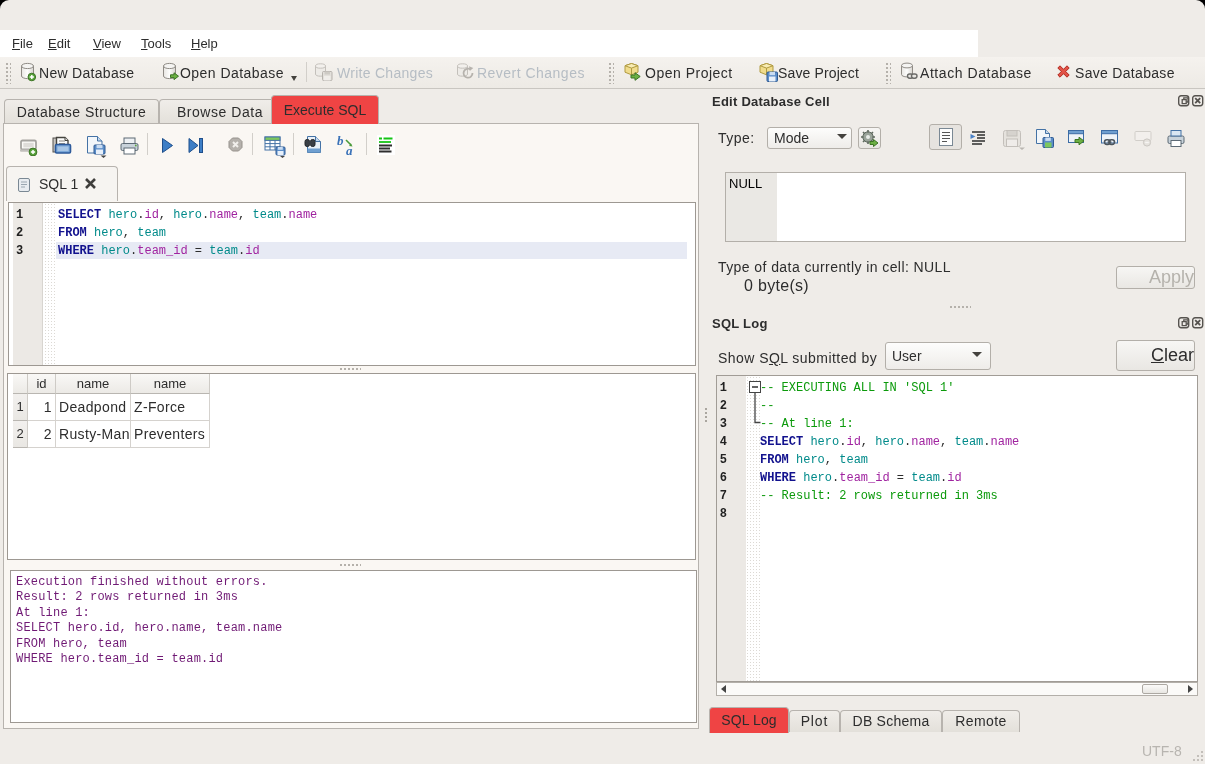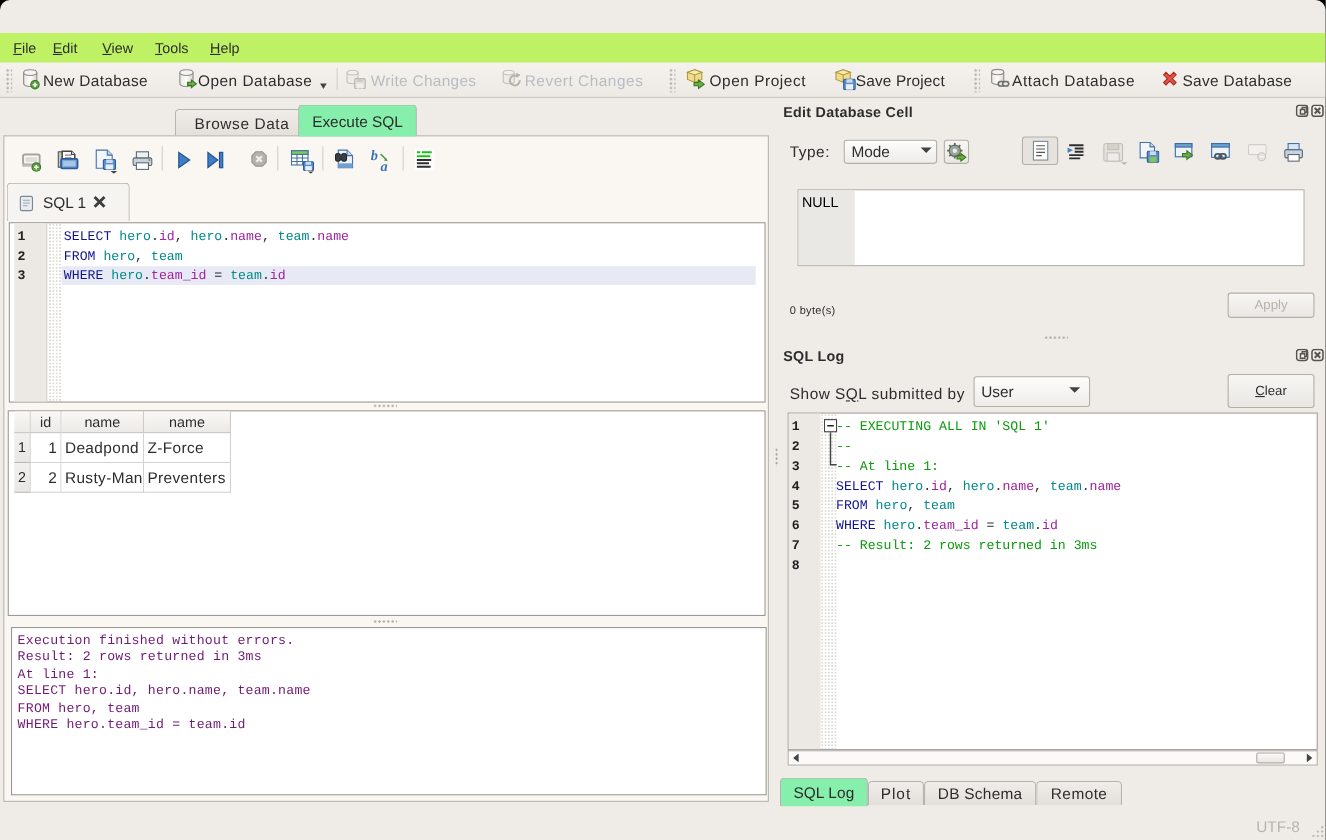--- a/index.html
+++ b/index.html
@@ -5,44 +5,44 @@
 body{font-family:"Liberation Sans",sans-serif;font-size:13px;color:#2d2d2d}
 #win{position:absolute;left:0;top:0;width:1205px;height:764px;background:#efece8;border-radius:9px 9px 0 0;overflow:hidden}
 .abs{position:absolute}
 #titlebar{position:absolute;left:0;top:0;width:1205px;height:30px;background:linear-gradient(#4c4944,#3d3a35);border-radius:9px 9px 0 0}
 #title{position:absolute;top:6px;left:-4px;width:100%;text-align:center;color:#dfdbd3;font-weight:bold;font-size:14px;letter-spacing:0.55px}
 .winbtn{position:absolute;top:6px;width:17px;height:17px;border-radius:50%;border:1px solid #2e2c28}
 .winbtn svg{position:absolute;left:0;top:0}
 #btnmin{left:1142px;background:radial-gradient(circle at 50% 35%,#77736c,#55524c)}
 #btnmax{left:1162px;background:radial-gradient(circle at 50% 35%,#77736c,#55524c)}
 #btnclose{left:1182px;background:radial-gradient(circle at 50% 35%,#f27146,#e4572b)}
-#menubar{position:absolute;left:0;top:30px;width:1205px;height:27px;background:#bef264}
+#menubar{position:absolute;left:0;top:30px;width:978px;height:27px;background:#ffffff}
 .mi{position:absolute;top:6px;color:#2d2d2d}
 #toolbar{position:absolute;left:0;top:57px;width:1205px;height:32px;background:linear-gradient(#f5f2ee,#edeae5);border-bottom:1px solid #c9c6c1}
 .tbtext{position:absolute;top:8px;font-size:14px;color:#2d2d2d}
 .tbtext.dis{color:#b6bdc4}
 .tsep{position:absolute;top:5px;width:1px;height:20px;background:#d2cfca}
 .handle{position:absolute;width:6px;background-image:radial-gradient(circle,#b5b1ab 1px,transparent 1.2px);background-size:4px 4px}
 .tab{position:absolute;border:1px solid #b7b3ae;border-bottom:none;border-radius:4px 4px 0 0;background:linear-gradient(#f0ede9,#e3e0da);text-align:center;color:#2d2d2d;font-size:14px}
-.tab.active{background:#86efac;z-index:3}
+.tab.active{background:#ef4444;z-index:3}
 #pane{position:absolute;left:3px;top:123px;width:696px;height:606px;border:1px solid #b7b3ae;background:#faf7f3}
 .frame{position:absolute;border:1px solid #9d9892;background:#fff}
 .mono{font-family:"Liberation Mono",monospace;font-size:12px;white-space:pre}
-.kw{color:#12128e;font-weight:normal}
+.kw{color:#12128e;font-weight:bold}
 .tbl{color:#008a8a;font-weight:normal}
 .fld{color:#a023a0}
 .cmt{color:#0b9a0b}
 #edlines{position:absolute;left:16px;top:206px;text-align:left;font-weight:bold;color:#222;line-height:18px}
 #edtext{position:absolute;left:58px;top:206px;line-height:18px}
 .hatch{position:absolute;background-image:radial-gradient(circle,#dcd9d4 0.8px,transparent 0.9px);background-size:3px 3px}
 .gridcell{position:absolute;border-right:1px solid #d5d2ce;border-bottom:1px solid #d5d2ce;background:#fff;padding:0 3px;line-height:26px;font-size:14px;letter-spacing:0.35px;white-space:nowrap;overflow:visible}
 .gridhead{position:absolute;background:linear-gradient(#f9f8f6,#eceae6);border-right:1px solid #cecbc6;border-bottom:1px solid #b9b6b1;text-align:center;line-height:17px}
 .docktitle{font-weight:bold;color:#2d2d2d;font-size:13px;letter-spacing:0.25px}
 .combo{position:absolute;border:1px solid #b3afa9;border-radius:3px;background:linear-gradient(#fdfdfc,#eeece9);color:#2d2d2d;font-size:14px}
-.btn{position:absolute;border:1px solid #b3afa9;border-radius:3px;background:linear-gradient(#f7f6f4,#e9e7e3);text-align:center;font-size:12px}
+.btn{position:absolute;border:1px solid #b3afa9;border-radius:3px;background:linear-gradient(#f7f6f4,#e9e7e3);text-align:right;font-size:18px}
 .arrow{position:absolute;width:0;height:0;border-left:5px solid transparent;border-right:5px solid transparent;border-top:5px solid #44423e}
 #loglines{position:absolute;left:711px;top:379px;width:16px;text-align:right;font-weight:bold;color:#222;line-height:18px}
 #logtext{position:absolute;left:760px;top:379px;line-height:18px}
 .ticon{position:absolute}
 </style></head>
 <body>
 <div id="win">
   <div id="menubar">
     <div class="mi" style="left:12px"><u>F</u>ile</div>
     <div class="mi" style="left:48px"><u>E</u>dit</div>
@@ -113,20 +113,21 @@
         <rect x="7.5" y="12" width="5.5" height="4.2" rx="2.1" fill="#e8e6e2" stroke="#6b6b68" stroke-width="1.4"></rect>
         <rect x="11.5" y="12" width="5.5" height="4.2" rx="2.1" fill="#e8e6e2" stroke="#6b6b68" stroke-width="1.4"></rect>
       </svg>
     <div class="tbtext" style="left:920px;letter-spacing:0.56px">Attach Database</div>
     <svg class="ticon" style="left:1056px;top:7px" width="15" height="15">
         <path d="M1.8 4 L4 1.8 L7.5 5.3 L11 1.8 L13.2 4 L9.7 7.5 L13.2 11 L11 13.2 L7.5 9.7 L4 13.2 L1.8 11 L5.3 7.5 Z" fill="#e25347" stroke="#b02a20"></path>
       </svg>
     <div class="tbtext" style="left:1075px;letter-spacing:0.31px">Save Database</div>
   </div>
 
+  <div class="tab" style="left:4px;top:99px;width:155px;height:25px;line-height:25px;letter-spacing:0.5px">Database Structure</div>
   <div class="tab" style="left:159px;top:99px;width:122px;height:25px;line-height:25px;letter-spacing:0.55px">Browse Data</div>
   <div class="tab active" style="left:271px;top:95px;width:108px;height:29px;line-height:28px">Execute SQL</div>
   <div id="pane"></div>
 
   <svg class="ticon" style="left:19px;top:139px" width="20" height="17">
       <rect x="2" y="1.5" width="15" height="9" rx="1.5" fill="#fbfaf8" stroke="#a5a3a0" stroke-width="1.8"></rect>
       <rect x="4.3" y="3.8" width="10.4" height="4.6" fill="#dedcd9"></rect>
       <path d="M1 10.5 h17 v1.2 a1 1 0 0 1 -1 1 h-15 a1 1 0 0 1 -1 -1 Z" fill="#c2c0bc"></path>
       <circle cx="14" cy="13" r="3.9" fill="#59a33c" stroke="#3c7425"></circle>
       <path d="M14 10.9 v4.2 M11.9 13 h4.2" stroke="#fff" stroke-width="1.5"></path>
@@ -296,21 +297,22 @@
     </svg>
   <svg class="ticon" style="left:1166px;top:128px" width="20" height="20">
       <rect x="2" y="8" width="16" height="7.5" rx="1.5" fill="#c8d2da" stroke="#5d6a75"></rect>
       <rect x="5" y="2.5" width="10" height="5.5" fill="#d9e6f2" stroke="#4472a5"></rect>
       <rect x="5" y="12.5" width="10" height="6" fill="#fff" stroke="#5d6a75"></rect>
     </svg>
 
   <div class="frame" style="left:725px;top:172px;width:461px;height:70px;border-color:#b3afa9"></div>
   <div class="abs" style="left:726px;top:173px;width:51px;height:68px;background:#eae8e4"></div>
   <div class="abs" style="left:729px;top:176px;color:#000">NULL</div>
-  <div class="abs" style="left:718px;top:277px;font-size:10px;letter-spacing:0.3px">0 byte(s)</div>
+  <div class="abs" style="left:718px;top:259px;font-size:14px;letter-spacing:0.42px">Type of data currently in cell: NULL</div>
+  <div class="abs" style="left:744px;top:277px;font-size:16px;letter-spacing:0.3px">0 byte(s)</div>
   <div class="btn" style="left:1116px;top:266px;width:79px;height:23px;line-height:21px;color:#b5b2ac">Apply</div>
 
   <div class="handle" style="left:949px;top:305px;width:22px;height:4px"></div>
   <div class="abs docktitle" style="left:712px;top:316px">SQL Log</div>
   <svg class="abs" style="left:1178px;top:317px" width="26" height="12">
       <g stroke="#56534f" fill="none">
         <rect x="0.7" y="0.7" width="10" height="10" rx="2.4" stroke-width="1.4"></rect>
         <path d="M4.2 4.6 h4 v4 h-4 Z" stroke-width="1.3"></path>
         <path d="M5.8 4.4 v-1.6 h4.2 v4.2 h-1.6" stroke-width="1.3"></path>
         <rect x="14.7" y="0.7" width="10" height="10" rx="2.4" stroke-width="1.4"></rect>

